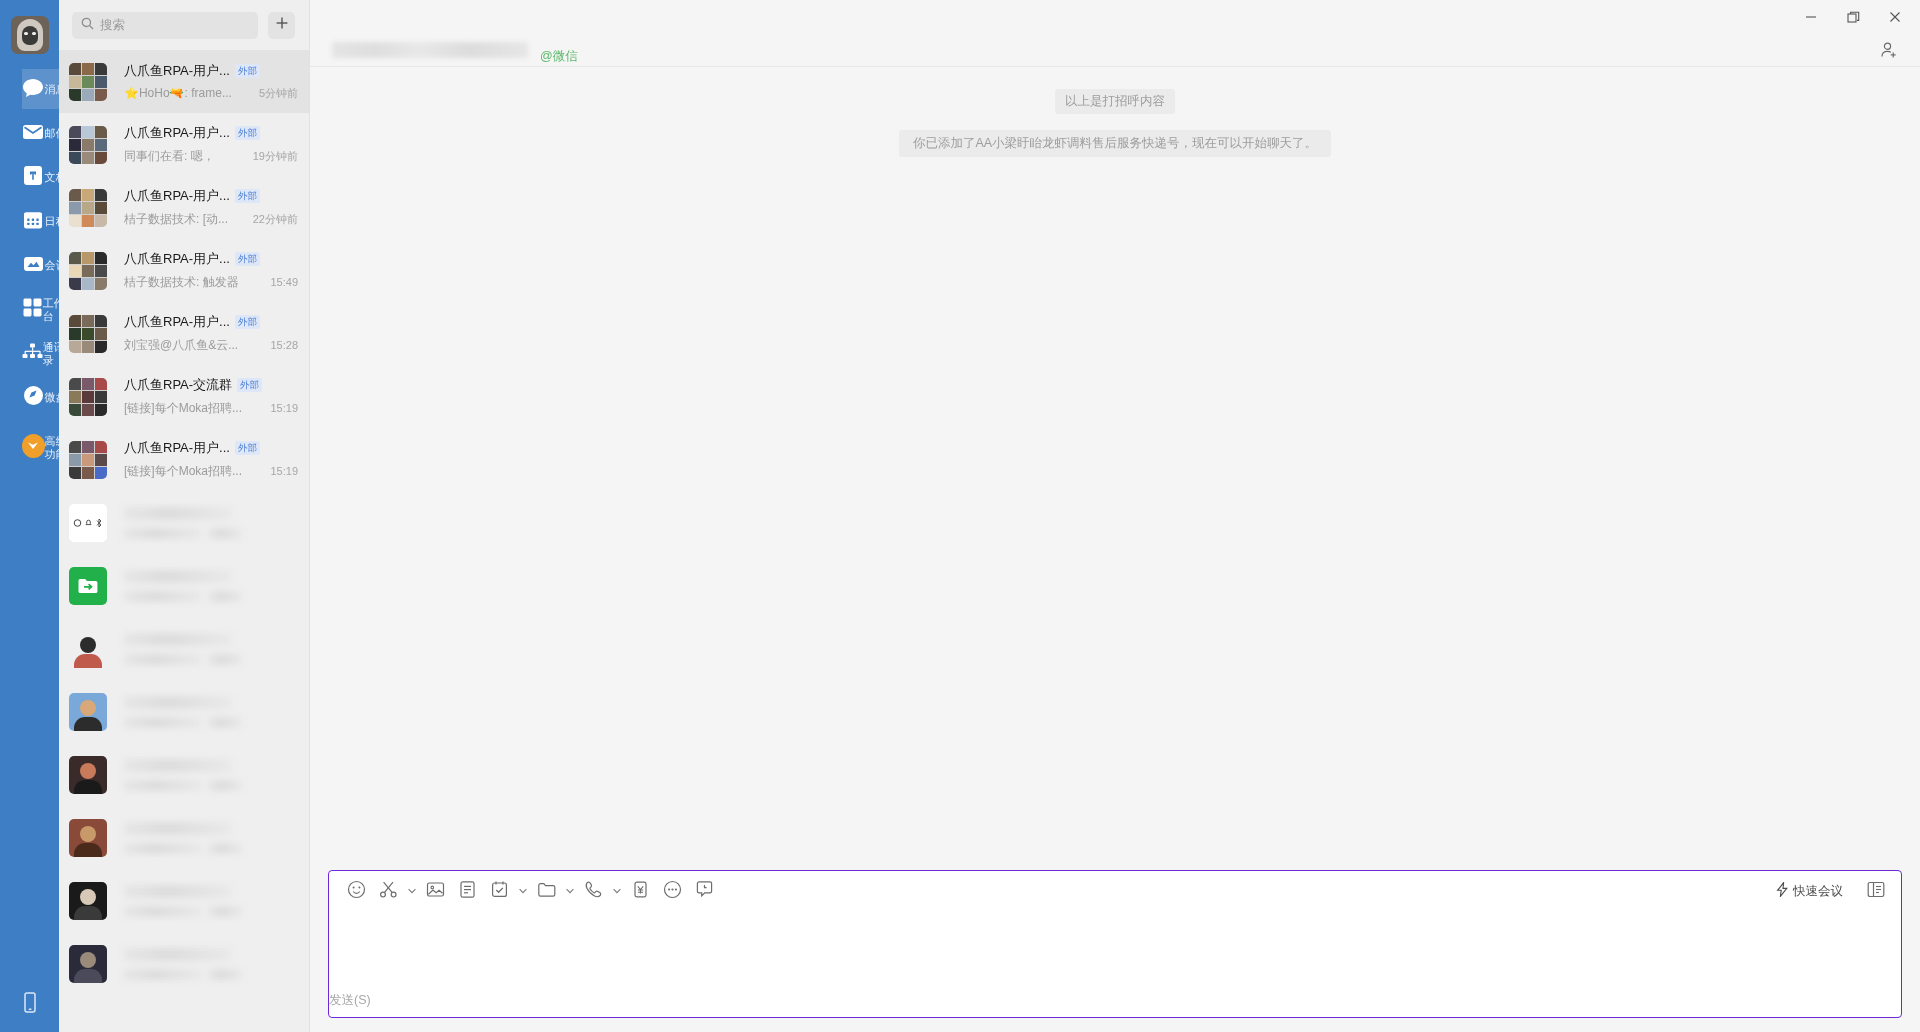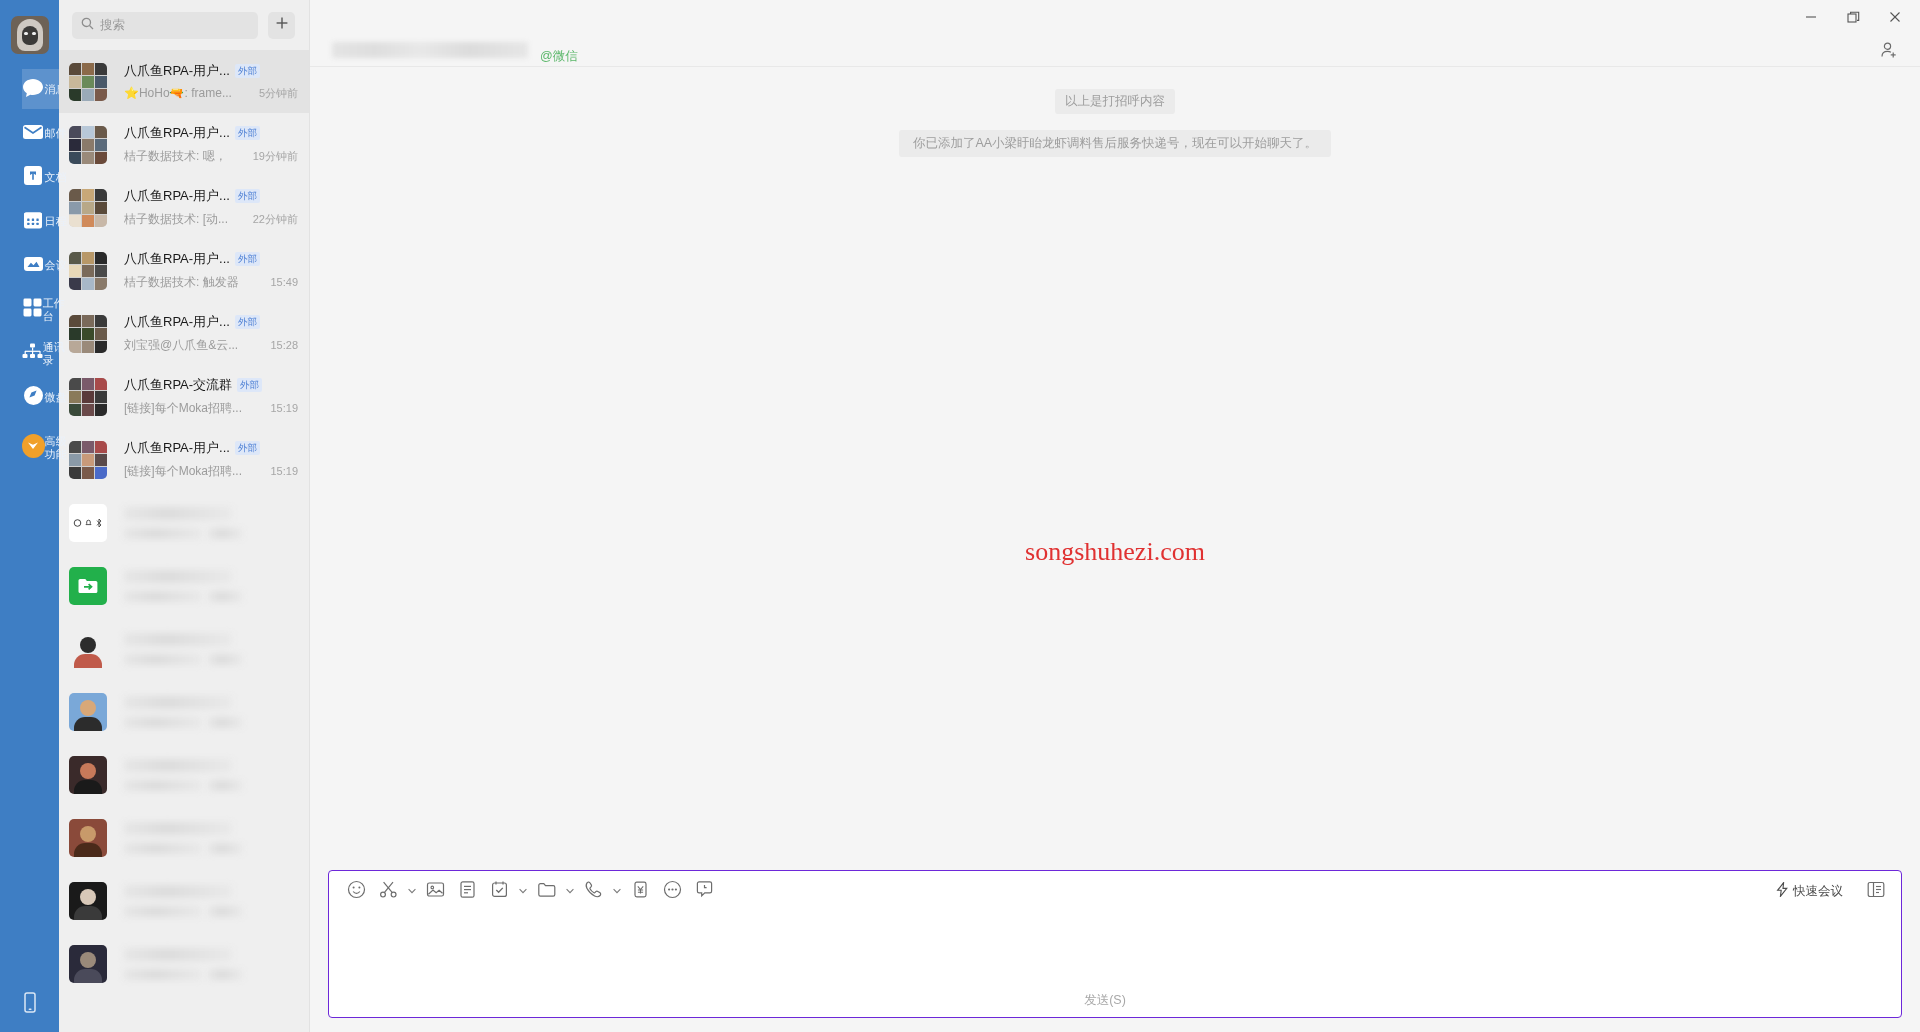--- a/index.html
+++ b/index.html
@@ -155,21 +155,21 @@
     margin: 0 18px 14px 18px; background: #ffffff; border-radius: 4px;
     border: 1px solid #6d28d9; height: 148px; display: flex; flex-direction: column;
     flex: 0 0 148px;
   }
   .comp-tools { height: 40px; display: flex; align-items: center; padding: 0 10px 0 12px; gap: 2px; }
   .tool { width: 30px; height: 30px; display: flex; align-items: center; justify-content: center; cursor: pointer; border-radius: 4px; }
   .caret { width: 13px; height: 30px; display: flex; align-items: center; justify-content: center; cursor: pointer; }
   .tools-spacer { flex: 1 1 auto; }
   .quick-meet { display: flex; align-items: center; gap: 4px; font-size: 12.5px; color: #4a4a4a; cursor: pointer; padding: 0 6px; }
   .comp-input { flex: 1 1 auto; padding: 4px 16px; }
-  .comp-foot { height: 34px; display: flex; align-items: center; justify-content: center; padding-right: 20px; }
+  .comp-foot { height: 34px; display: flex; align-items: center; justify-content: flex-start; padding-right: 20px; }
   .send-btn { font-size: 12.5px; color: #a8a8a8; cursor: pointer; }
 </style>
 </head>
 <body>
 
 <div id="app">
 
   <div class="rail">
     <div class="rail-avatar">
       <div class="hood"></div>
@@ -358,21 +358,21 @@
               <i style="background:#9a8a7a"></i>
               <i style="background:#6a4a3a"></i>
             </div>
           </div>
           <div class="chat-body">
             <div class="chat-line1">
               <span class="chat-name">八爪鱼RPA-用户...</span>
               <span class="tag-ext">外部</span>
             </div>
             <div class="chat-line2">
-              <span class="chat-msg">桔子数据技术: 嗯，</span>
+              <span class="chat-msg">同事们在看: 嗯，</span>
               <span class="chat-time">19分钟前</span>
             </div>
           </div>
         </div>
         <div class="chat-row">
           <div class="av">
             <div class="av-grid">
               <i style="background:#6a5a4a"></i>
               <i style="background:#c8a878"></i>
               <i style="background:#3a3a3a"></i>
@@ -659,21 +659,20 @@
             <path d="M2 15.4c0-3.2 2.4-5 5.5-5 1.3 0 2.5.3 3.4.9" fill="none" stroke="#6b6b6b" stroke-width="1.2"></path>
             <line x1="13.2" y1="11.4" x2="13.2" y2="16.4" stroke="#6b6b6b" stroke-width="1.2"></line>
             <line x1="10.7" y1="13.9" x2="15.7" y2="13.9" stroke="#6b6b6b" stroke-width="1.2"></line>
           </svg>
       </div>
     </div>
 
     <div class="msg-area">
       <div class="sys-pill">以上是打招呼内容</div>
       <div class="sys-pill wide">你已添加了AA小梁盱眙龙虾调料售后服务快递号，现在可以开始聊天了。</div>
-      <div class="watermark" style="color: rgb(224, 49, 49);">songshuhezi.com</div>
     </div>
 
     <div class="composer">
       <div class="comp-tools">
 
         <div class="tool">
           <span>
             <svg width="19" height="19" viewBox="0 0 19 19">
                 <circle cx="9.5" cy="9.5" r="8" fill="none" stroke="#6d6d6d" stroke-width="1.2"></circle>
                 <circle cx="6.6" cy="7.6" r="1" fill="#6d6d6d"></circle>

